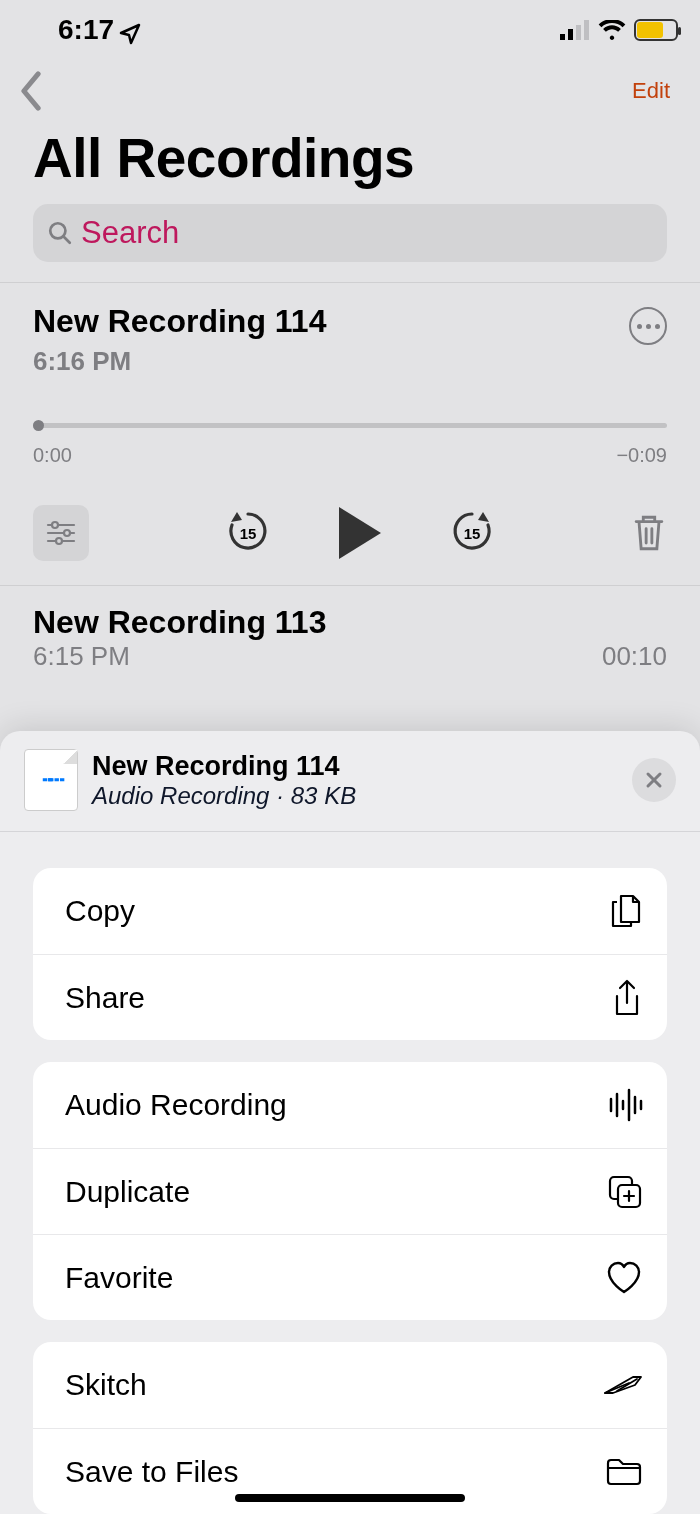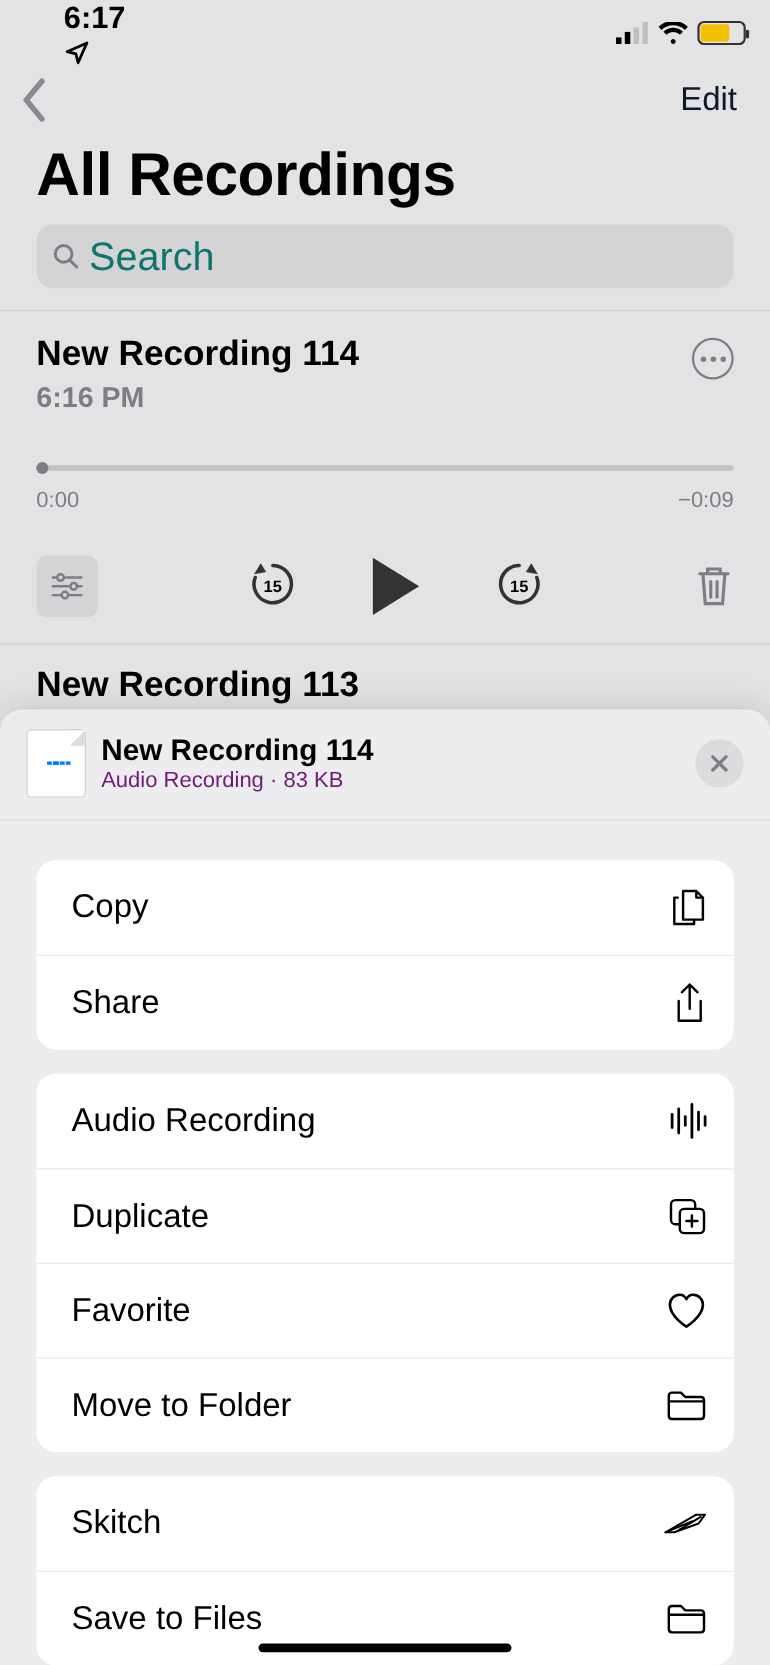--- a/index.html
+++ b/index.html
@@ -1,37 +1,37 @@
 <!DOCTYPE html>
 <html><head>
 <meta charset="utf-8">
 <style>
   * { box-sizing: border-box; margin: 0; padding: 0; }
   html, body { width: 700px; height: 1514px; font-family: -apple-system, "Helvetica Neue", Arial, sans-serif; background: #e3e3e5; overflow: hidden; }
 
   
   .status-bar { height: 60px; display: flex; align-items: center; justify-content: space-between; padding: 0 22px 0 58px; }
-  .status-time { font-size: 28px; font-weight: 600; display: flex; align-items: flex-start; gap: 4px; flex-direction: column; }
+  .status-time { font-size: 28px; font-weight: 600; display: flex; align-items: flex-end; gap: 4px; }
   .status-icons { display: flex; align-items: center; gap: 8px; }
   .battery { width: 44px; height: 22px; border: 2px solid #333; border-radius: 6px; position: relative; }
   .battery::after { content:""; position:absolute; right:-5px; top:6px; width:3px; height:8px; background:#333; border-radius:2px;}
   .battery-fill { position:absolute; left:1px; top:1px; bottom:1px; width: 65%; background: #f2c200; border-radius: 3px; }
 
   
   .nav { height: 62px; display:flex; align-items:center; justify-content:space-between; padding: 0 30px 0 18px;}
   .back-chevron { color:#8a8a8e; }
-  .edit-link { color:#0f172a; font-size:30px;text-align:right; }
+  .edit-link { color:#c2410c; font-size:22px;text-align:right; }
 
   
   .page-title { font-size: 55px; font-weight: 700; padding: 4px 33px 14px; letter-spacing: -0.5px;}
 
   
   .search-wrap { padding: 0 33px 20px; }
   .search-bar { height: 58px; background:#d4d4d6; border-radius:15px; display:flex; align-items:center; padding:0 14px; gap:8px; }
-  .search-ph { color:#0f766e; font-size:36px; }
+  .search-ph { color:#be185d; font-size:31px; }
 
   .divider { height:1px; background:#cfcfd1; width:100%; }
 
   
   .rec-expanded { padding: 20px 33px 24px; }
   .rec-head { display:flex; justify-content:space-between; align-items:flex-start; }
   .rec-title { font-size: 32px; font-weight: 600; margin-bottom: 6px;}
   .rec-time  { font-size: 26px; color:#7e7e82;font-weight:bold; }
   .more-btn { width:38px; height:38px; border:2.5px solid #7e7e82; border-radius:50%; display:flex; align-items:center; justify-content:center; gap:4px; margin-top:4px;}
   .more-btn span{ width:5px; height:5px; border-radius:50%; background:#7e7e82;}
@@ -56,21 +56,21 @@
   .rec-dur { color:#7e7e82; font-size:26px; }
 
   
   .sheet { position:absolute; left:0; right:0; bottom:0; background:#ededef; border-top-left-radius:20px; border-top-right-radius:20px; padding-bottom:0; box-shadow: 0 -4px 30px rgba(0,0,0,.12);}
   .sheet-header { display:flex; align-items:center; padding: 18px 24px 20px 24px; gap:14px; }
   .file-icon { width:54px; height:62px; background:#fff; border:1px solid #ccc; border-radius:4px; position:relative; display:flex; align-items:center; justify-content:center;}
   .file-icon::before{ content:""; position:absolute; top:0; right:0; width:14px; height:14px; background:linear-gradient(135deg,#fff 0 50%, #ddd 50%); border-bottom-left-radius:2px;}
   .file-wave { color:#007aff; font-size:18px; letter-spacing:-5px; }
   .sheet-titles { flex:1; }
   .sheet-title { font-size:27px; font-weight:600;}
-  .sheet-sub { font-size:20px; color:#701a75; }
+  .sheet-sub { font-size:24px; color:#0f172a;font-style:italic; }
   .close-circle { width:44px; height:44px; border-radius:50%; background:#dcdcde; display:flex; align-items:center; justify-content:center; color:#7e7e82;}
   .sheet-sep { height:1px; background:#d5d5d8; }
 
   .sheet-body { padding: 14px 33px 0; }
   .menu-group { background:#fff; border-radius:18px; overflow:hidden; margin-top:22px;}
   .menu-group:first-child{ }
   .menu-row { height:86px; display:flex; align-items:center; justify-content:space-between; padding:0 24px 0 32px; }
   .menu-label { font-size:30px; }
   .menu-row + .menu-row { border-top:1px solid #e8e8ea; }
   .row-icon { color:#000; }
@@ -248,27 +248,20 @@
             <line x1="22" y1="17" x2="22" y2="27" stroke-linecap="round"></line>
             <line x1="17" y1="22" x2="27" y2="22" stroke-linecap="round"></line>
           </svg>
       </div>
       <div class="menu-row">
         <span class="menu-label">Favorite</span>
         <svg class="row-icon" width="38" height="34" viewBox="0 0 38 34" fill="none" stroke="#000" stroke-width="2.4" stroke-linejoin="round">
             <path d="M19 31s-15-9-15-20c0-5 4-9 9-9 3 0 5 2 6 4 1-2 3-4 6-4 5 0 9 4 9 9 0 11-15 20-15 20z"></path>
           </svg>
       </div>
-      <div class="menu-row">
-        <span class="menu-label">Move to Folder</span>
-        <svg class="row-icon" width="38" height="30" viewBox="0 0 38 30" fill="none" stroke="#000" stroke-width="2.2" stroke-linejoin="round">
-            <path d="M3 6c0-2 1-3 3-3h8l4 4h14c2 0 3 1 3 3v14c0 2-1 3-3 3H6c-2 0-3-1-3-3V6z"></path>
-            <line x1="3" y1="11" x2="35" y2="11"></line>
-          </svg>
-      </div>
     </div>
 
     <div class="menu-group">
       <div class="menu-row">
         <span class="menu-label">Skitch</span>
         <svg class="row-icon" width="40" height="24" viewBox="0 0 40 24" fill="none" stroke="#000" stroke-width="1.8" stroke-linecap="round" stroke-linejoin="round">
             <path d="M2 20 L30 4 L38 4 L32 12 L10 20z"></path>
             <path d="M2 20 L26 10"></path>
             <path d="M14 18 L34 6"></path>
           </svg>

